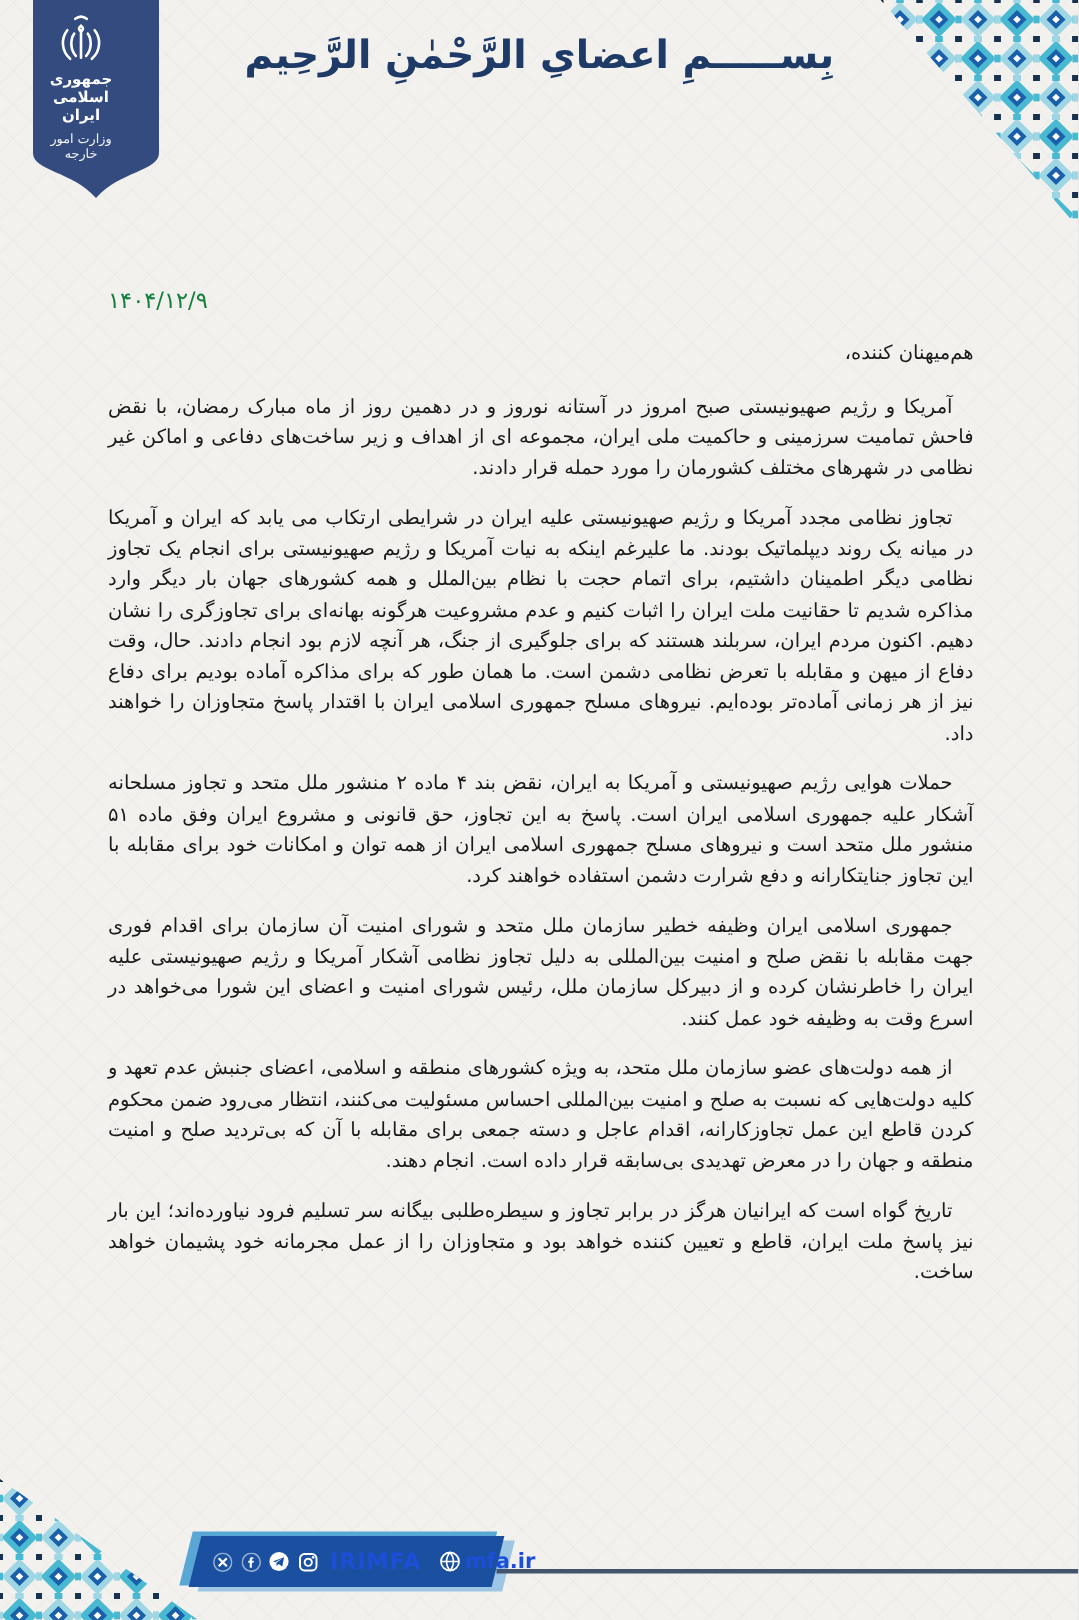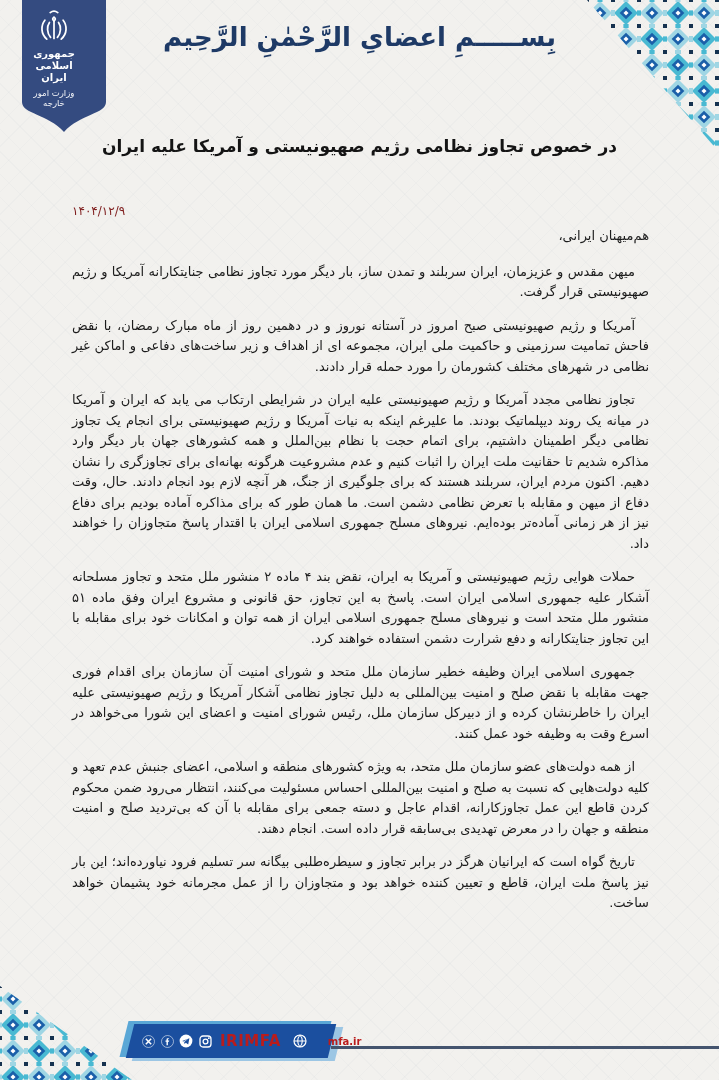--- a/index.html
+++ b/index.html
@@ -34,46 +34,46 @@
 
   .ornament{position:absolute;}
   .orn-tr{top:0;right:0;clip-path:polygon(0 0,100% 0,100% 100%);}
   .orn-bl{bottom:0;left:0;clip-path:polygon(0 0,0 100%,100% 100%);}
 
   .doc-title{
     position:absolute;top:133px;left:0;width:100%;text-align:center;
     font-weight:bold;font-size:17px;line-height:26px;color:#141414;direction:rtl;
   }
   .doc-date{
-    position:absolute;top:204px;left:72px;font-size:12px;letter-spacing:5px;
-    color:#7f1d1d;direction:rtl;
+    position:absolute;top:191px;left:72px;font-size:15px;letter-spacing:5px;
+    color:#15803d;direction:rtl;
   }
 
   
   .body-text{
     position:absolute;top:226px;right:70px;left:72px;
     direction:rtl;color:#1b1b1b;font-size:13px;line-height:20.5px;
   }
   .body-text p{margin:0 0 13px 0;}
   .salutation{text-align:right;margin-bottom:8px !important;}
   .salutation.last{margin-bottom:15px !important;}
   .para{text-align:justify;text-indent:14px;}
 
   
   .fb-accent,.fb-accent2,.fb-main{position:absolute;transform:skewX(-14deg);}
   .fb-accent{left:124px;top:1021px;width:203px;height:36px;background:#5aa7d6;}
   .fb-accent2{left:136px;top:1027px;width:203px;height:34px;background:#9cc6e4;}
   .fb-main{left:130px;top:1024px;width:202px;height:34px;background:#1b4f9f;}
   .fb-content{
     position:absolute;left:141px;top:1026px;width:196px;height:30px;
-    display:flex;align-items:center;gap:5px;direction:ltr;color:#b91c1c;
+    display:flex;align-items:center;gap:5px;direction:ltr;color:#1d4ed8;
   }
   .soc{width:14px;height:14px;display:flex;align-items:center;justify-content:center;flex:0 0 auto;}
   .handle{font-weight:bold;font-size:15px;letter-spacing:.5px;margin-left:3px;}
-  .site{display:flex;align-items:center;gap:21px;margin-left:7px;font-weight:bold;font-size:10px;}
+  .site{display:flex;align-items:center;gap:3px;margin-left:7px;font-weight:bold;font-size:14px;}
   .footer-line{position:absolute;left:331px;right:0;top:1046px;height:3px;background:#44546e;}
 </style>
 </head>
 <body>
 
 <div class="page">
 
   <svg class="ornament orn-tr mosaic" width="132" height="152">
       <g transform="translate(0,0)">
         <rect x="4.5" y="4.5" width="17" height="17" fill="#9fd6e4" transform="rotate(45 13 13)"></rect>
@@ -1187,28 +1187,26 @@
         <path d="M31 16 C36.5 23 36.5 34 28.5 41"></path>
       </svg>
       <div class="emblem-title">جمهوری اسلامی ایران</div>
       <div class="emblem-sub">وزارت امور خارجه</div>
     </div>
   </div>
 
   <div class="bismillah">بِســـــمِ اعضایِ الرَّحْمٰنِ الرَّحِيم</div>
 
   <div class="doc-title">
-    <div>در خصوص تجاوز نظامی رژیم صهیونیستی و آمریکا علیه ایران</div>
   </div>
 
   <div class="doc-date">۱۴۰۴/۱۲/۹</div>
 
   <div class="body-text">
-    <p class="salutation last">هم‌میهنان ایرانی،</p>
-    <p class="para">میهن مقدس و عزیزمان، ایران سربلند و تمدن ساز، بار دیگر مورد تجاوز نظامی جنایتکارانه آمریکا و رژیم صهیونیستی قرار گرفت.</p>
+    <p class="salutation last">هم‌میهنان کننده،</p>
     <p class="para">آمریکا و رژیم صهیونیستی صبح امروز در آستانه نوروز و در دهمین روز از ماه مبارک رمضان، با نقض فاحش تمامیت سرزمینی و حاکمیت ملی ایران، مجموعه ای از اهداف و زیر ساخت‌های دفاعی و اماکن غیر نظامی در شهرهای مختلف کشورمان را مورد حمله قرار دادند.</p>
     <p class="para">تجاوز نظامی مجدد آمریکا و رژیم صهیونیستی علیه ایران در شرایطی ارتکاب می یابد که ایران و آمریکا در میانه یک روند دیپلماتیک بودند. ما علیرغم اینکه به نیات آمریکا و رژیم صهیونیستی برای انجام یک تجاوز نظامی دیگر اطمینان داشتیم، برای اتمام حجت با نظام بین‌الملل و همه کشورهای جهان بار دیگر وارد مذاکره شدیم تا حقانیت ملت ایران را اثبات کنیم و عدم مشروعیت هرگونه بهانه‌ای برای تجاوزگری را نشان دهیم. اکنون مردم ایران، سربلند هستند که برای جلوگیری از جنگ، هر آنچه لازم بود انجام دادند. حال، وقت دفاع از میهن و مقابله با تعرض نظامی دشمن است. ما همان طور که برای مذاکره آماده بودیم برای دفاع نیز از هر زمانی آماده‌تر بوده‌ایم. نیروهای مسلح جمهوری اسلامی ایران با اقتدار پاسخ متجاوزان را خواهند داد.</p>
     <p class="para">حملات هوایی رژیم صهیونیستی و آمریکا به ایران، نقض بند ۴ ماده ۲ منشور ملل متحد و تجاوز مسلحانه آشکار علیه جمهوری اسلامی ایران است. پاسخ به این تجاوز، حق قانونی و مشروع ایران وفق ماده ۵۱ منشور ملل متحد است و نیروهای مسلح جمهوری اسلامی ایران از همه توان و امکانات خود برای مقابله با این تجاوز جنایتکارانه و دفع شرارت دشمن استفاده خواهند کرد.</p>
     <p class="para">جمهوری اسلامی ایران وظیفه خطیر سازمان ملل متحد و شورای امنیت آن سازمان برای اقدام فوری جهت مقابله با نقض صلح و امنیت بین‌المللی به دلیل تجاوز نظامی آشکار آمریکا و رژیم صهیونیستی علیه ایران را خاطرنشان کرده و از دبیرکل سازمان ملل، رئیس شورای امنیت و اعضای این شورا می‌خواهد در اسرع وقت به وظیفه خود عمل کنند.</p>
     <p class="para">از همه دولت‌های عضو سازمان ملل متحد، به ویژه کشورهای منطقه و اسلامی، اعضای جنبش عدم تعهد و کلیه دولت‌هایی که نسبت به صلح و امنیت بین‌المللی احساس مسئولیت می‌کنند، انتظار می‌رود ضمن محکوم کردن قاطع این عمل تجاوزکارانه، اقدام عاجل و دسته جمعی برای مقابله با آن که بی‌تردید صلح و امنیت منطقه و جهان را در معرض تهدیدی بی‌سابقه قرار داده است. انجام دهند.</p>
     <p class="para">تاریخ گواه است که ایرانیان هرگز در برابر تجاوز و سیطره‌طلبی بیگانه سر تسلیم فرود نیاورده‌اند؛ این بار نیز پاسخ ملت ایران، قاطع و تعیین کننده خواهد بود و متجاوزان را از عمل مجرمانه خود پشیمان خواهد ساخت.</p>
   </div>
 
   <div class="fb-accent"></div>
   <div class="fb-accent2"></div>

